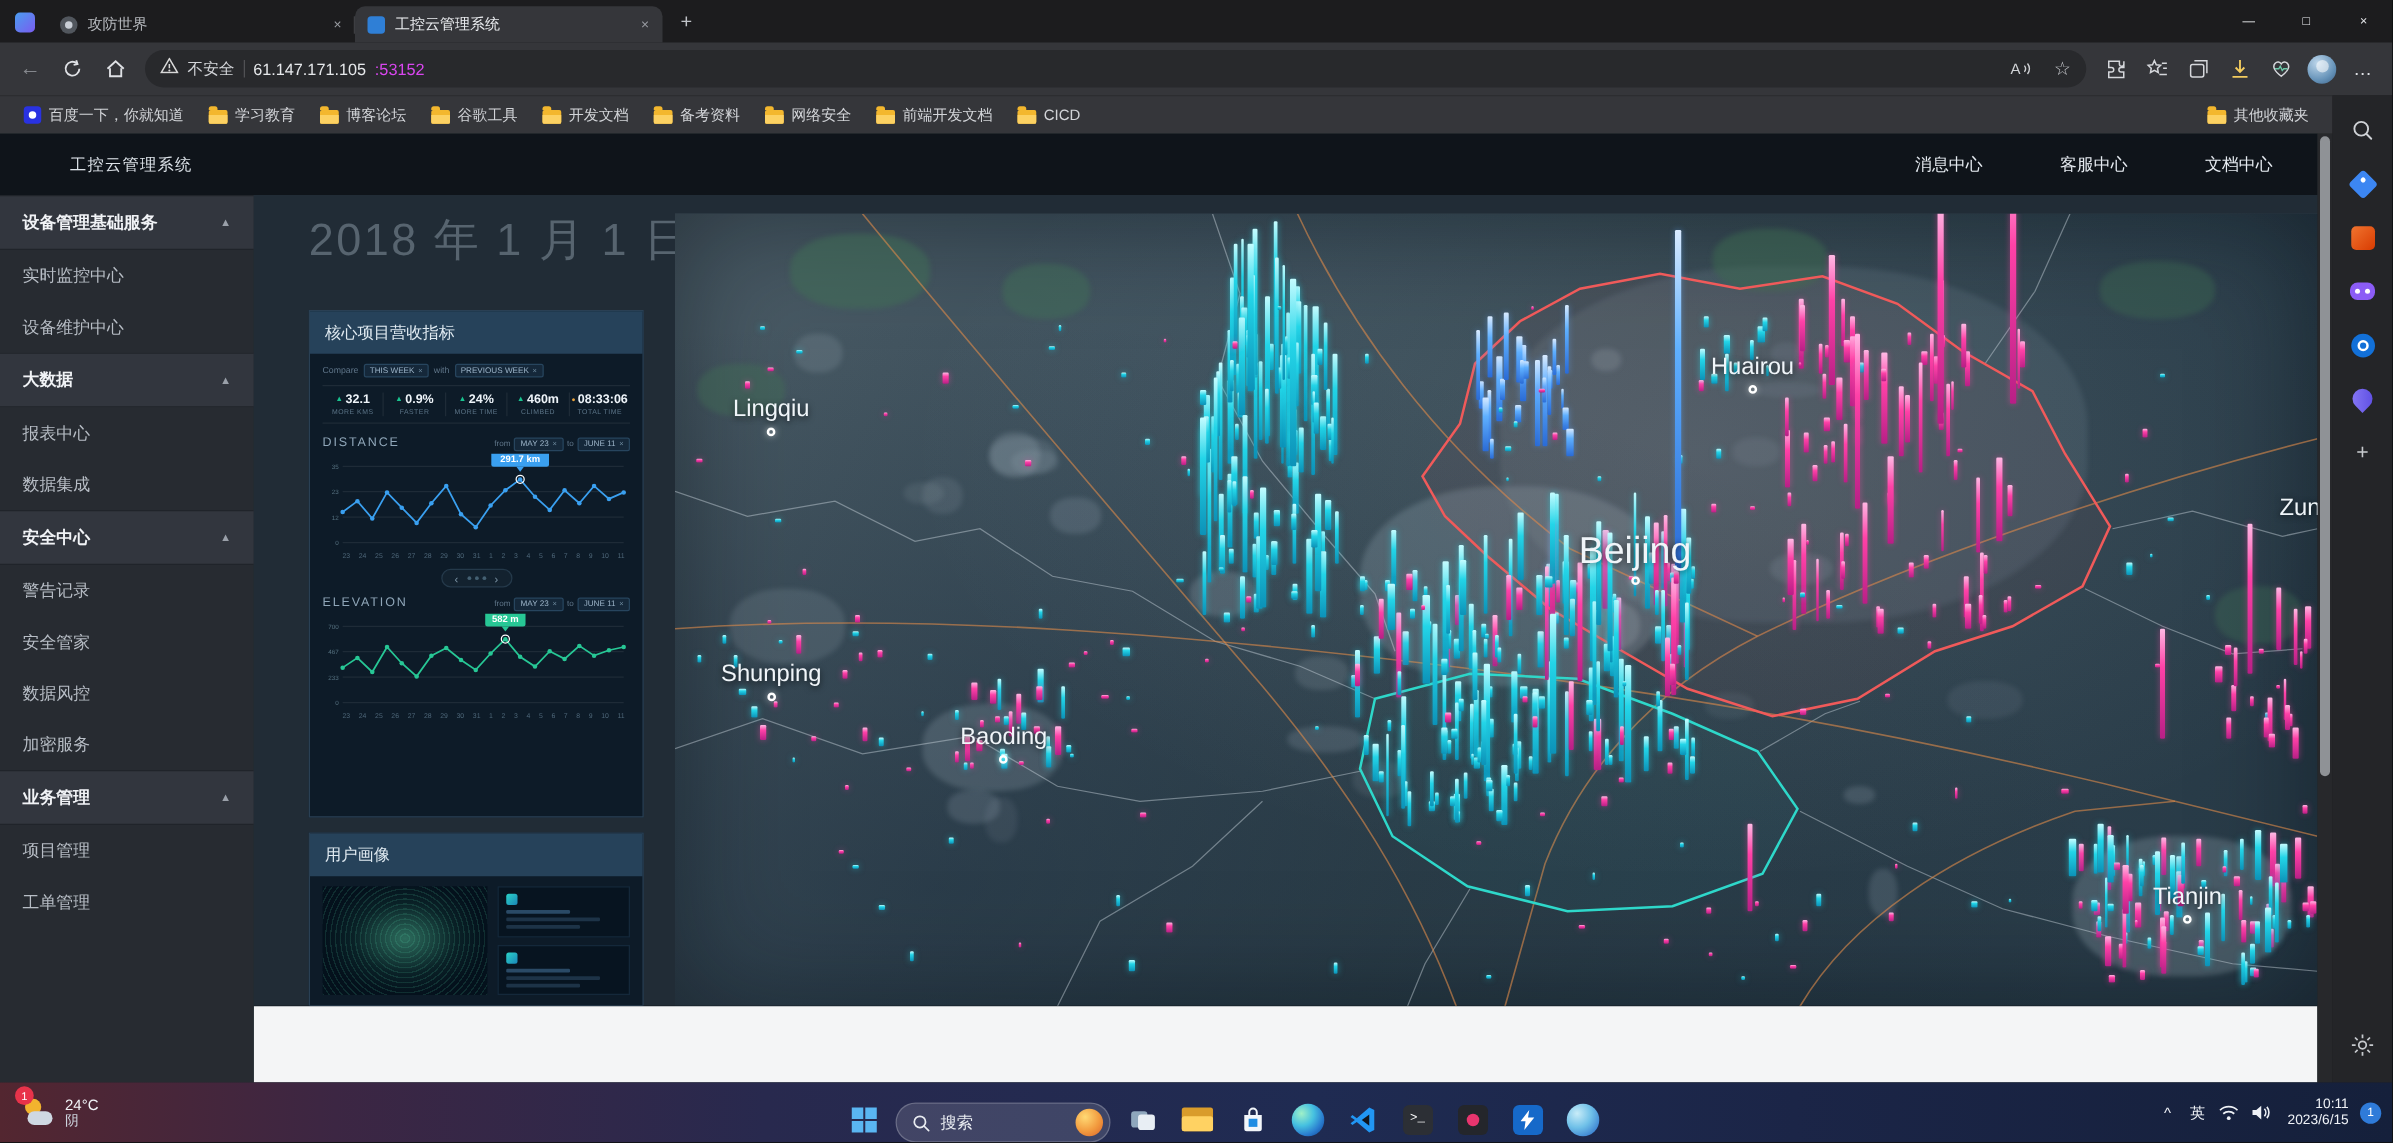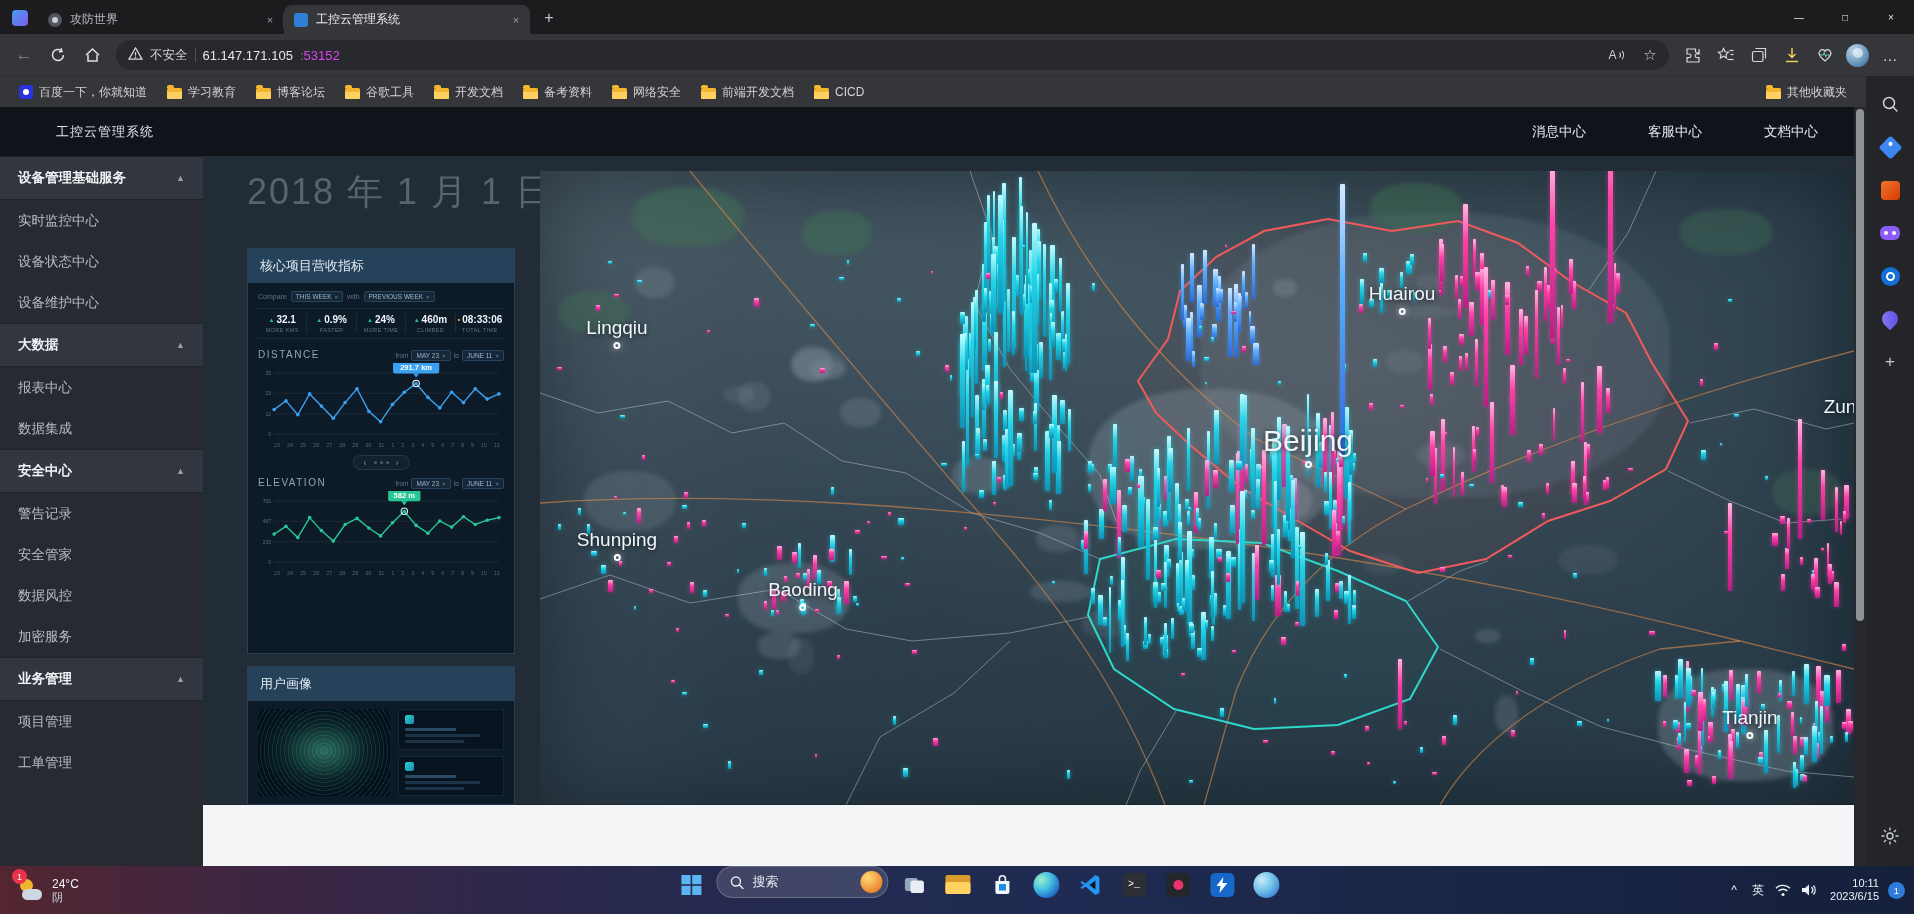--- a/index.html
+++ b/index.html
@@ -141,21 +141,21 @@
   
   .taskbar{position:absolute;left:0;top:866px;width:100%;height:48px;
     background:linear-gradient(90deg,#532630 0%,#3c2643 14%,#28294e 32%,#1f2b52 55%,#1b2547 75%,#15203b 100%)}
   .badge-red{position:absolute;left:12px;top:3px;width:15px;height:15px;border-radius:50%;background:#e8334a;color:#fff;font-size:9px;display:flex;align-items:center;justify-content:center;z-index:6}
   .tb-weather{position:absolute;left:8px;top:0;height:100%;display:flex;align-items:center;gap:8px;padding:0 10px}
   .w-icon{width:26px;height:26px;position:relative}
   .w-icon::before{content:"";position:absolute;left:2px;top:2px;width:13px;height:13px;border-radius:50%;background:#f2b32e}
   .w-icon::after{content:"";position:absolute;left:4px;bottom:3px;width:20px;height:11px;border-radius:8px;background:#cfd8e2}
   .w-temp{font-size:12px;color:#f2f4f8;line-height:14px}
   .w-cond{font-size:11px;color:#ccd3dd;line-height:13px}
-  .tb-center{position:absolute;left:50%;top:0;height:100%;transform:translateX(-46.5%);display:flex;align-items:flex-start;gap:7px}
+  .tb-center{position:absolute;left:50%;top:0;height:100%;transform:translateX(-46.5%);display:flex;align-items:flex-end;gap:7px}
   .tb-ic{width:37px;height:37px;display:flex;align-items:center;justify-content:center;border-radius:6px;flex:none}
   .tb-search{height:32px;width:172px;border-radius:16px;background:rgba(255,255,255,.13);border:1px solid rgba(255,255,255,.22);display:flex;align-items:center;gap:8px;padding:0 5px 0 12px;flex:none}
   .tb-search .q{font-size:13px;color:#e9ecf1}
   .bing{margin-left:auto;width:22px;height:22px;border-radius:50%;background:radial-gradient(circle at 35% 30%,#ffd974,#f29a3e 55%,#d9622b)}
   .ic-edge{width:26px;height:26px;border-radius:50%;background:radial-gradient(circle at 30% 30%,#9ff0c8,#46c1e0 38%,#2b7fd0 66%,#1553a8 88%)}
   .ic-edgebeta{width:26px;height:26px;border-radius:50%;background:radial-gradient(circle at 32% 30%,#c8ecf8,#6fc0e8 45%,#3a7fd0 82%)}
   .ic-term{width:24px;height:24px;border-radius:5px;background:#2c2f35;color:#fff;font-family:"Liberation Mono",monospace;font-size:10px;display:flex;align-items:center;justify-content:center}
   .ic-redapp{width:24px;height:24px;border-radius:5px;background:#24262b;position:relative}
   .ic-redapp::after{content:"";position:absolute;left:7px;top:7px;width:10px;height:10px;border-radius:50%;background:#e8356e}
   .ic-bolt{width:24px;height:24px;border-radius:5px;background:#1669c9;display:flex;align-items:center;justify-content:center}
@@ -323,23 +323,20 @@
       </div>
     </div>
 
     <div class="app-sidebar">
       <div class="sb-item sb-header">
           <span>设备管理基础服务</span>
           <span class="sb-arrow">▲</span>
         </div>
       <div class="sb-item">
           <span>实时监控中心</span>
-        </div>
-      <div class="sb-item">
-          <span>设备状态中心</span>
         </div>
       <div class="sb-item">
           <span>设备维护中心</span>
         </div>
       <div class="sb-item sb-header">
           <span>大数据</span>
           <span class="sb-arrow">▲</span>
         </div>
       <div class="sb-item">
           <span>报表中心</span>

